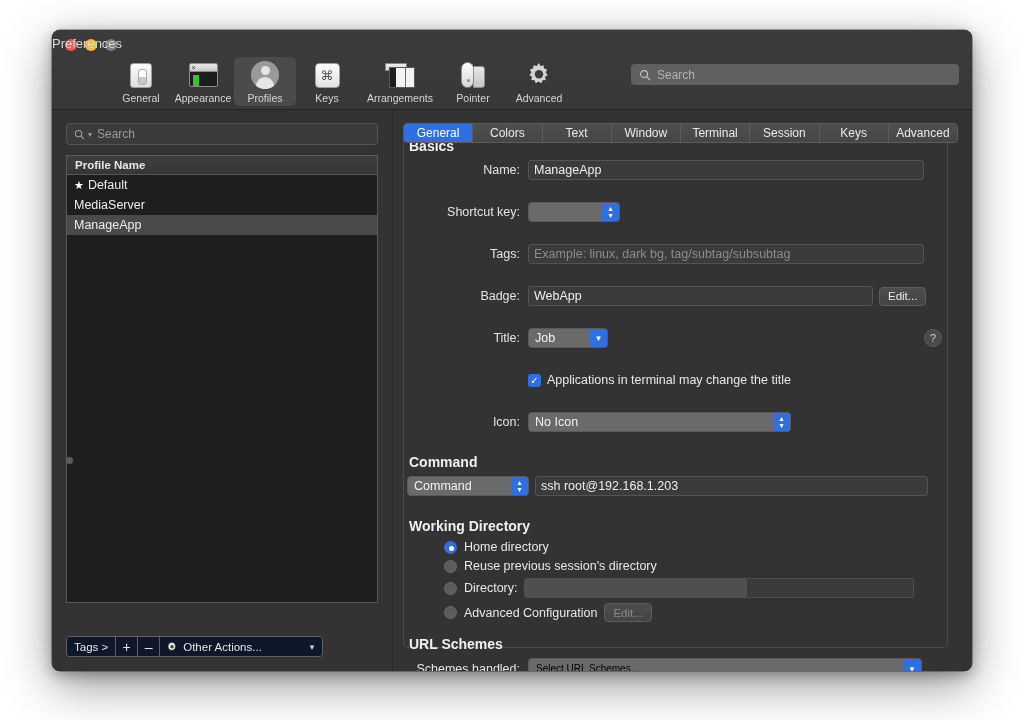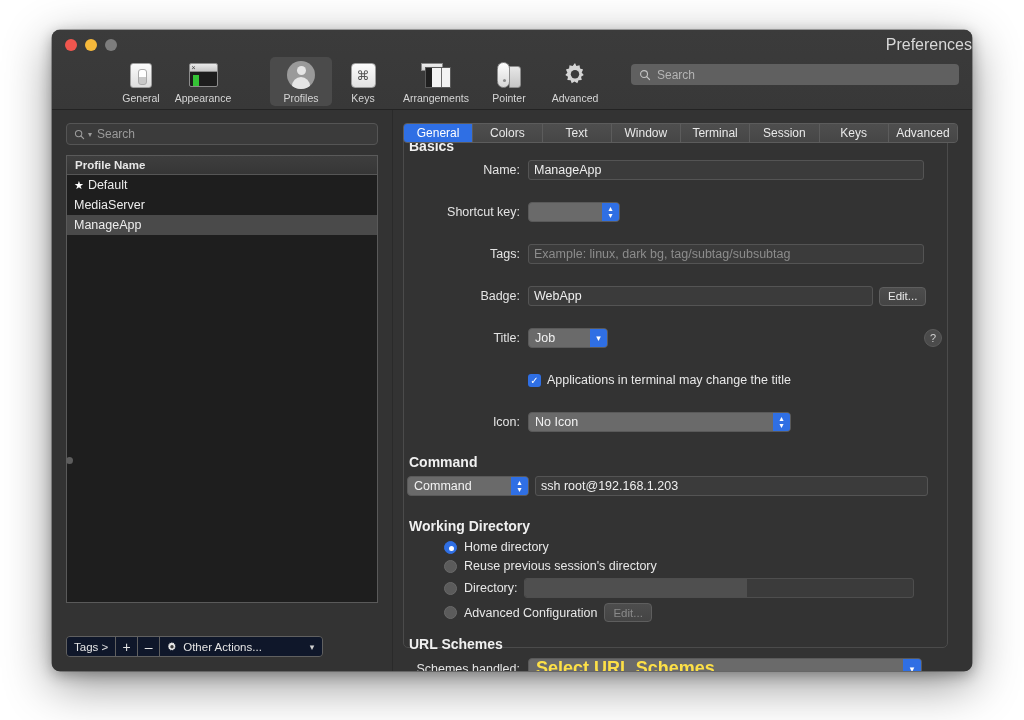--- a/index.html
+++ b/index.html
@@ -42,41 +42,41 @@
     gap: 8px;
   }
   .light { width: 12px; height: 12px; border-radius: 50%; }
   .light.close { background: #f0564e; }
   .light.min   { background: #f6b93b; }
   .light.zoom  { background: #7d7d7d; }
 
   #window-title {
     position: absolute;
     left: 0; right: 0; top: 6px;
-    text-align: right;
-    font-size: 16px;
+    text-align: left;
+    font-size: 13px;
     color: #d8d8d8;
     font-weight: 400;
   }
 
   #toolbar-items {
     position: absolute;
     left: 58px; top: 27px;
     display: flex;
     align-items: flex-start;
     gap: 0px;
   }
   .tb-item {
     width: 62px;
     padding: 3px 0 2px;
     border-radius: 5px;
     text-align: center;
     cursor: default;
   }
-  .tb-item.selected { background: #4b4b4b; margin-left: 36px; }
+  .tb-item.selected { background: #4b4b4b; }
   .tb-ico {
     height: 30px;
     display: flex;
     align-items: center;
     justify-content: center;
   }
   .tb-label {
     font-size: 10.5px;
     color: #d6d6d6;
     margin-top: 2px;
@@ -464,21 +464,21 @@
   }
 
   .wide-popup {
     height: 21px;
     background: #6a6a6a;
     border-radius: 4px;
     display: flex; align-items: center;
     border: 1px solid #5a5a5a;
     overflow: hidden;
   }
-  .wide-popup .val { flex: 1; padding: 0 7px; font-size: 18px; color: #fde047; font-weight: bold; }
+  .wide-popup .val { flex: 1; padding: 0 7px; font-size: 10px; color: #000000; }
   .wide-popup .popup {
     width: 18px; align-self: stretch; background: #2f6fe4;
     display:flex; align-items:center; justify-content:center;
     color:#fff; font-size: 9px;
   }
 </style>
 </head>
 <body>
 
 <div id="window">

